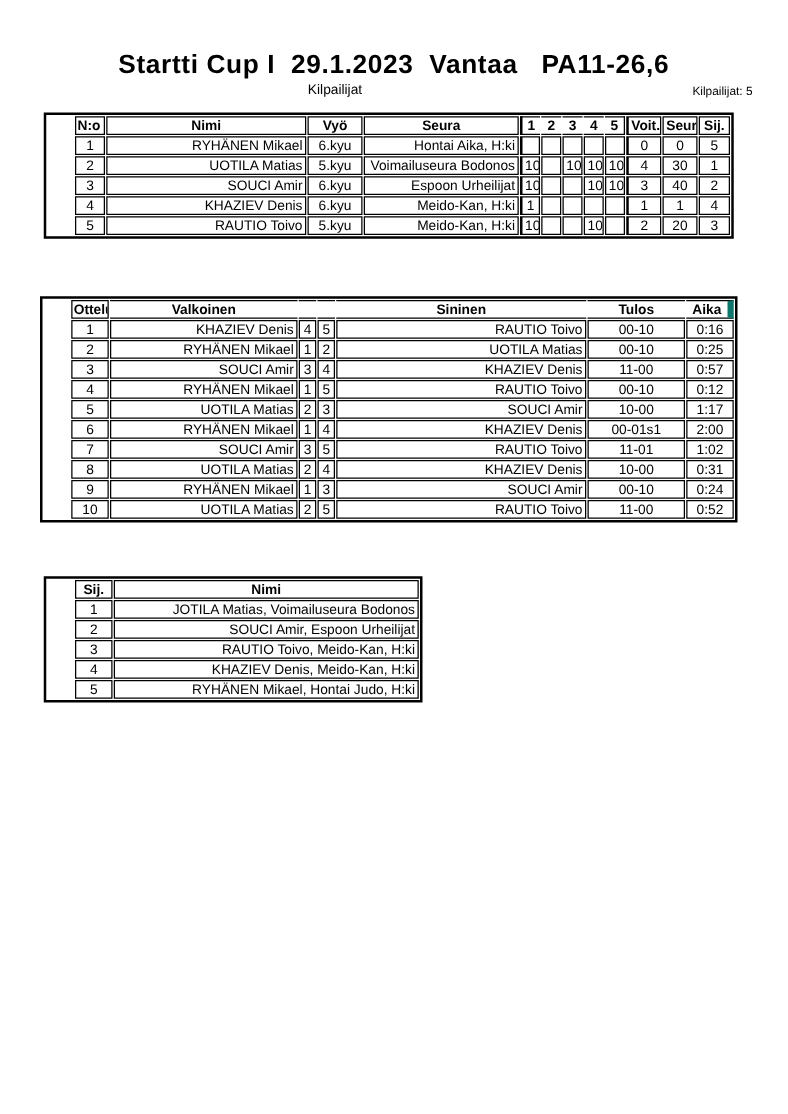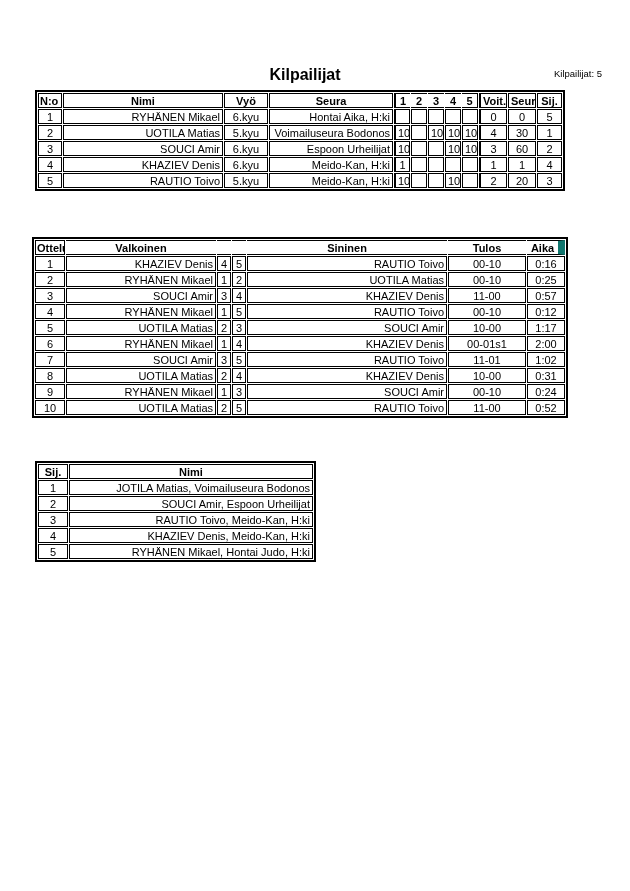--- a/index.html
+++ b/index.html
@@ -16,41 +16,41 @@
     position: absolute;
     top: 40px; left: 0; width: 630px;
     text-align: center;
     font-size: 21px;
     font-weight: bold;
     white-space: pre;
     letter-spacing: 0.5px;
   }
   .section-title {
     position: absolute;
-    font-size: 16px;
-    font-weight: bold;
+    font-size: 11px;
+    font-weight: normal;
     text-align: center;
-    padding-left: 37px;
   }
   #sec-kilpailijat { top: 66px; left: 0; width: 536px; }
   #sec-ottelut     { top: 220px; left: 0; width: 600px; }
   #sec-tulokset    { top: 441px; left: 0; width: 350px; }
   .count-label {
     position: absolute;
     top: 68px; right: 28px;
     font-size: 9.5px;
   }
   table {
     position: absolute;
     border-collapse: separate;
     border-spacing: 1px;
     border: 2px solid #000;
     table-layout: fixed;
     background: #fff;
     font-size: 11px;
+    padding-left: 22px;
   }
   #competitors-table { top: 90px; left: 35px; width: 530px; }
   #matches-table     { top: 237px; left: 32px; width: 534px; }
   #results-table     { top: 461px; left: 35px; width: 281px; }
   th, td {
     border: 1px solid #000;
     height: 15px;
     padding: 0 2px;
     text-align: center;
     overflow: hidden;
@@ -65,27 +65,28 @@
   
   #competitors-table .h-r1, #competitors-table .c-r1,
   #competitors-table .h-wins, #competitors-table .c-wins { border-left: 2px solid #000; }
   
   #competitors-table .h-r1 { border-right: none; }
   #competitors-table .h-r2, #competitors-table .h-r3, #competitors-table .h-r4 { border-left: none; border-right: none; }
   #competitors-table .h-r5 { border-left: none; }
   
   #matches-table th { border-left: none; border-right: none; }
   #matches-table .h-match { border-left: 1px solid #000; border-right: 1px solid #000; }
-  #matches-table .h-time { border-right: 7px solid #0f766e; }
+  #matches-table .h-time { border-right: 5px solid #0f766e; }
 </style>
 </head>
 <body>
 
 <div class="page">
 
+  <div class="title">Startti Cup I  29.1.2023  Vantaa   PA11-26,6</div>
 
   <div class="section-title" id="sec-kilpailijat">Kilpailijat</div>
   <div class="count-label">Kilpailijat: 5</div>
 
   <table id="competitors-table">
     <colgroup>
       <col style="width:24px">
         <col style="width:160px">
         <col style="width:44px">
         <col style="width:124px">
@@ -147,21 +148,21 @@
           <td class="c-no">3</td>
           <td class="c-name">SOUCI Amir</td>
           <td class="c-belt">6.kyu</td>
           <td class="c-club">Espoon Urheilijat</td>
           <td class="c-r1">10</td>
           <td class="c-r2"></td>
           <td class="c-r3"></td>
           <td class="c-r4">10</td>
           <td class="c-r5">10</td>
           <td class="c-wins">3</td>
-          <td class="c-points">60</td>
+          <td class="c-points">40</td>
           <td class="c-place">2</td>
         </tr>
         <tr>
           <td class="c-no">4</td>
           <td class="c-name">KHAZIEV Denis</td>
           <td class="c-belt">6.kyu</td>
           <td class="c-club">Meido-Kan, H:ki</td>
           <td class="c-r1">1</td>
           <td class="c-r2"></td>
           <td class="c-r3"></td>

